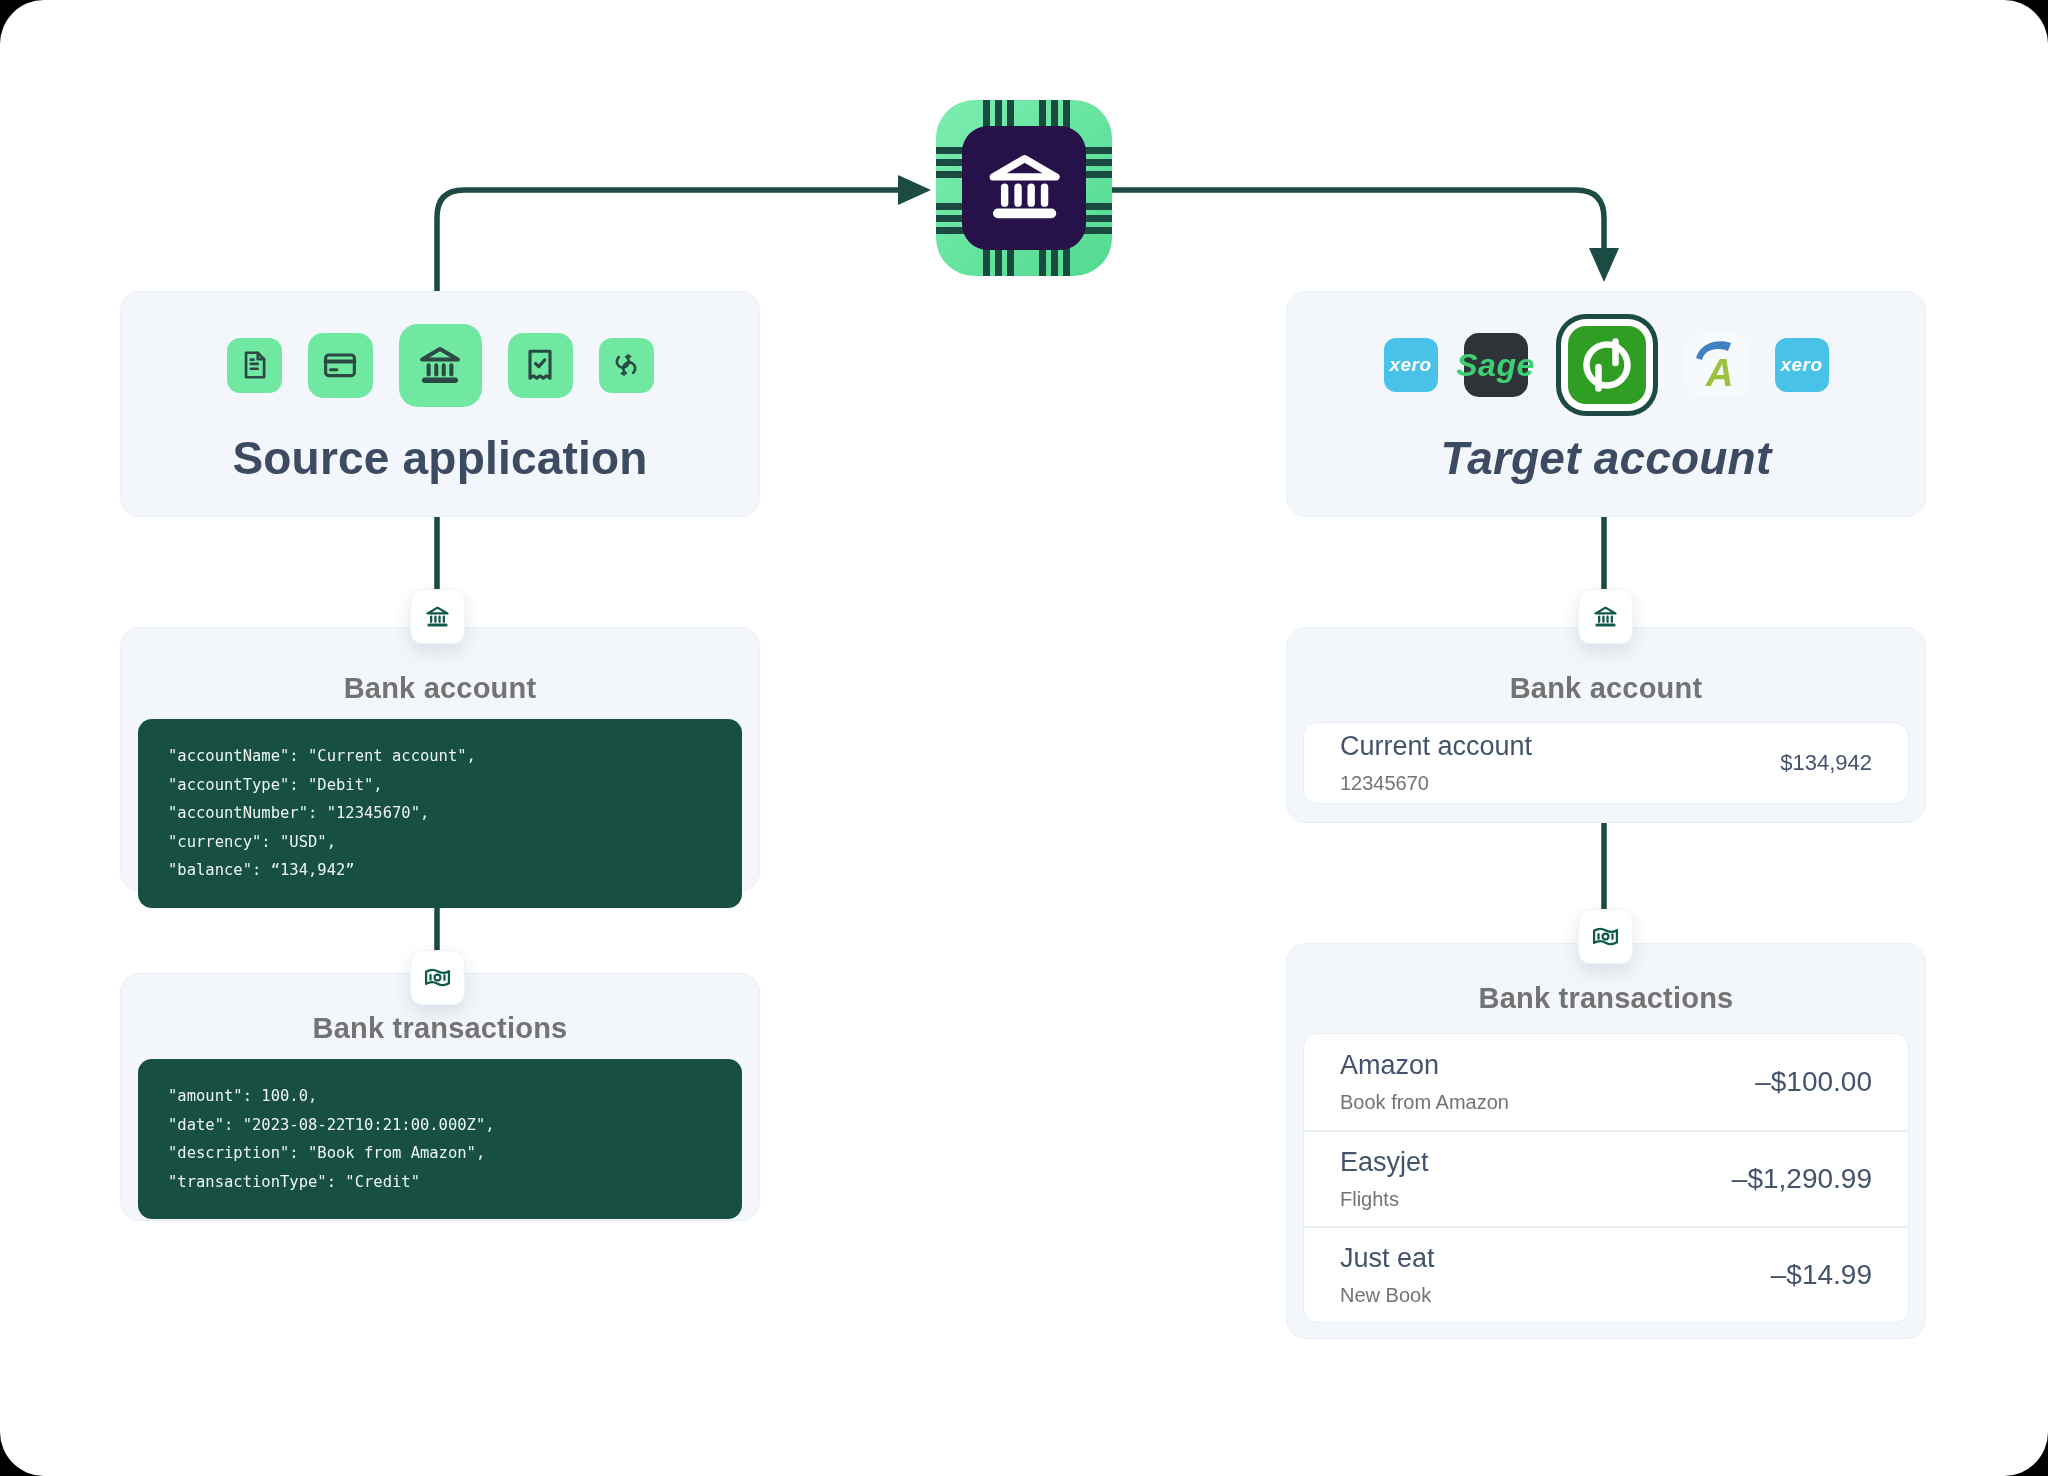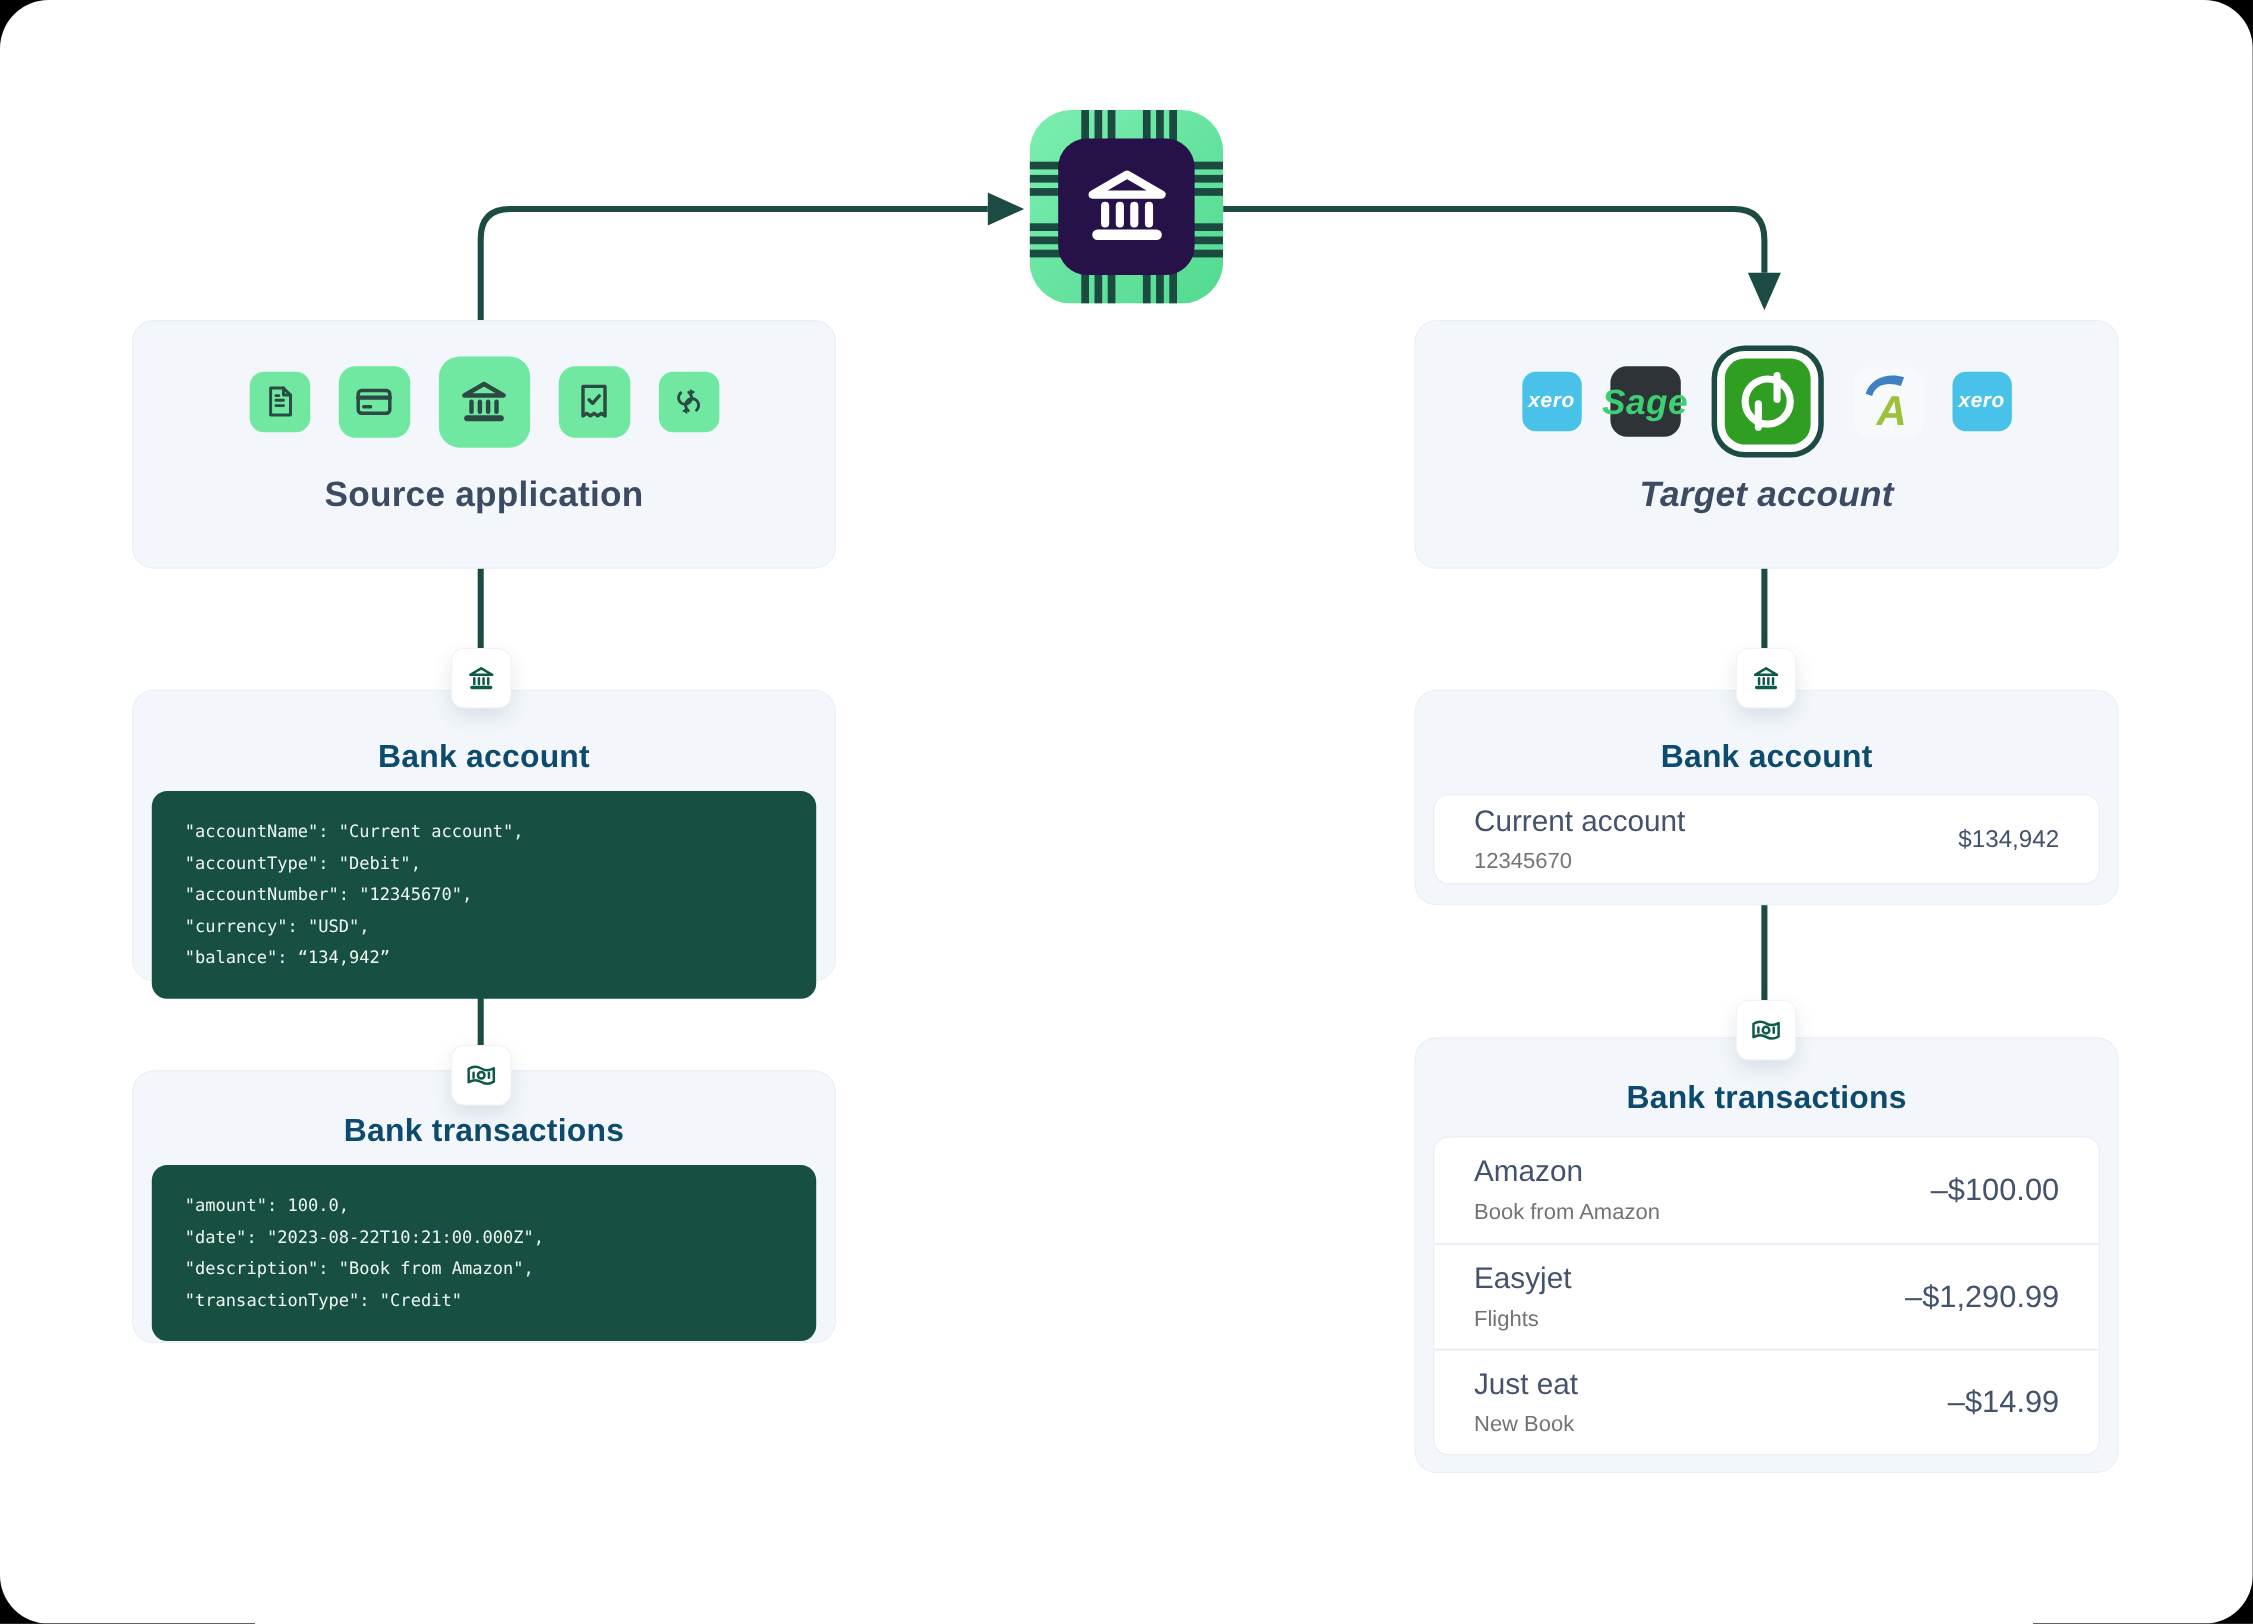--- a/index.html
+++ b/index.html
@@ -16,22 +16,22 @@
   .panel{
     position:absolute;background:#f3f7fb;border:1.5px solid #e8eff6;
     border-radius:20px;box-sizing:border-box;z-index:2;text-align:center;
   }
   #src{left:120px;top:291px;width:640px;height:226px;}
   #tgt{left:1286px;top:291px;width:640px;height:226px;font-style:italic;}
   #lba{left:120px;top:627px;width:640px;height:265px;}
   #ltx{left:120px;top:973px;width:640px;height:248px;}
   #rba{left:1286px;top:627px;width:640px;height:196px;}
   #rtx{left:1286px;top:943px;width:640px;height:396px;}
-  .big-title{font-size:32px;font-weight:bold;color:#3c4a62;letter-spacing:.2px;}
-  .sec-title{font-size:29px;font-weight:bold;color:#0c4a6e;letter-spacing:.2px;}
+  .big-title{font-size:46px;font-weight:bold;color:#3c4a62;letter-spacing:.2px;}
+  .sec-title{font-size:29px;font-weight:bold;color:#737373;letter-spacing:.2px;}
   
   .icon-row{display:flex;align-items:center;justify-content:center;gap:26px;margin-top:31px;height:84px;}
   #src .big-title{margin-top:24px;}
   #tgt .big-title{margin-top:24px;}
   .tile{display:flex;align-items:center;justify-content:center;background:#70e8a1;color:#2b4a43;}
   .tile.s55{width:55px;height:55px;border-radius:13px;}
   .tile.s65{width:65px;height:65px;border-radius:15px;}
   .tile.s83{width:83px;height:83px;border-radius:19px;}
   .tile.s55 svg{width:34px;height:34px;}
   .tile.s65 svg{width:40px;height:40px;}

